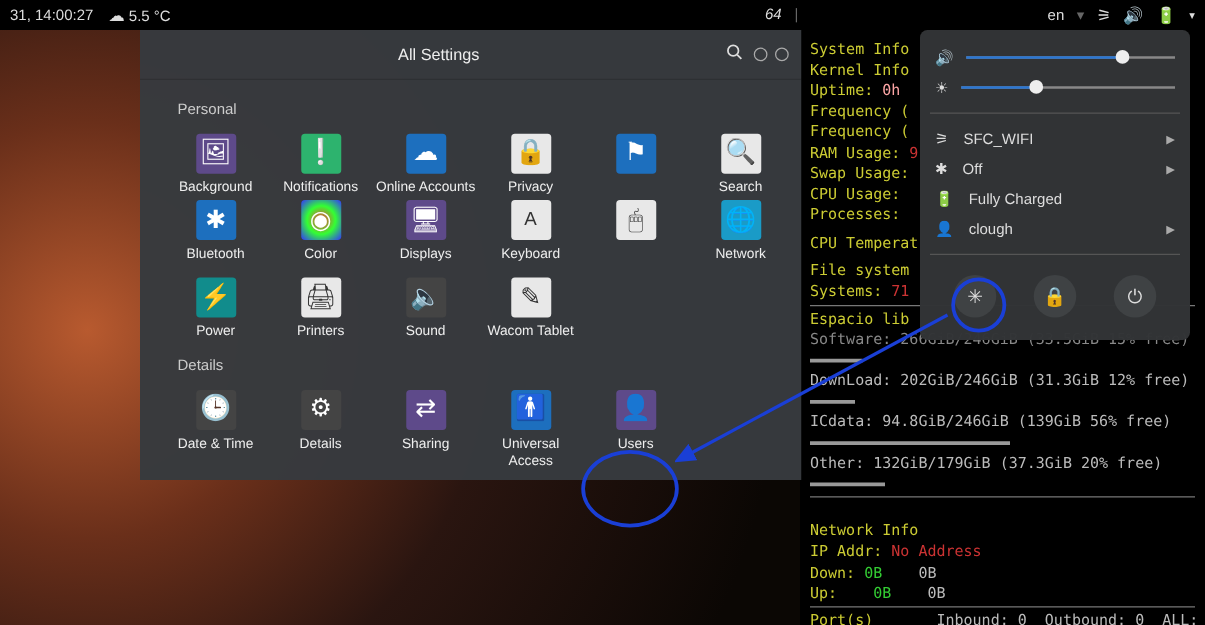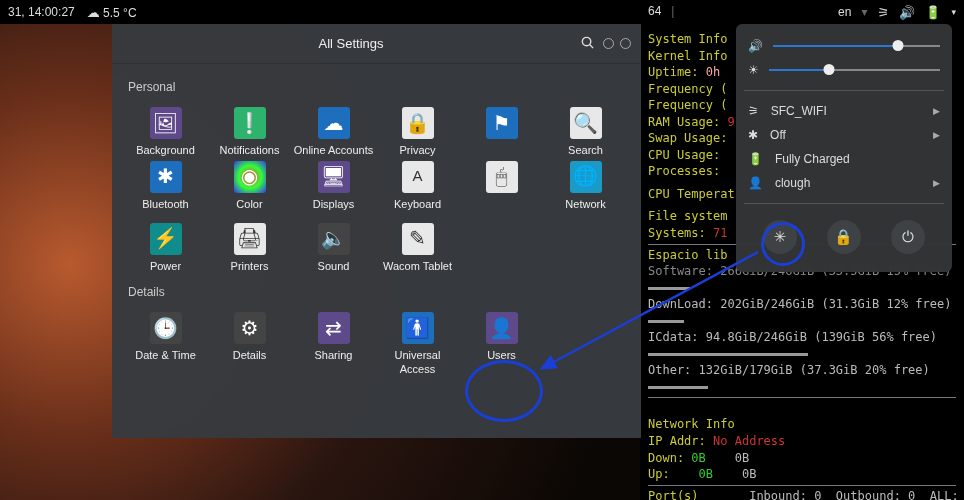--- a/index.html
+++ b/index.html
@@ -30,42 +30,42 @@
   position: absolute;
   top: 24px; left: 0; right: 0; bottom: 0;
   background: radial-gradient(circle at 70px 240px, #b85a2f 0%, #6a2f1a 18%, #2a1510 35%, #0b0704 60%);
   z-index: 1;
 }
 .settings {
   position: absolute;
   top: 24px;
   left: 112px;
   width: 529px;
-  height: 414px;
+  height: 360px;
   background: rgba(55,58,62,0.98);
   z-index: 3;
   display: flex;
   flex-direction: column;
 }
 .settings-header {
   height: 40px;
   display: flex;
   align-items: center;
   color: #eee;
   font-size: 13px;
   border-bottom: 1px solid rgba(0,0,0,0.15);
   padding: 0 10px;
 }
 .settings-header .title { flex: 1; text-align: center; }
 .settings-header .search { margin-right: 8px; }
 .win-controls { display: flex; gap: 6px; }
 .win-controls span {
   width: 11px; height: 11px; border: 1.2px solid #aaa; border-radius: 50%; display: inline-block;
 }
-.settings-body { padding: 4px 14px 10px 12px; overflow: hidden; }
+.settings-body { padding: 4px 14px 10px 26px; overflow: hidden; }
 .section-label { font-size: 12px; color: #ccc; margin: 12px 0 10px 4px; }
 .grid {
   display: grid;
   grid-template-columns: repeat(6, 82px);
   column-gap: 2px;
   row-gap: 8px;
   justify-content: center;
 }
 .settings-item {
   text-align: center;
@@ -146,21 +146,21 @@
 <body>
 
 <div class="topbar">
   <div class="left">
     <span>31, 14:00:27</span>
     <span>
       <span class="glyph">☁</span>
       <span>5.5 °C</span>
     </span>
   </div>
-  <div class="right" style="position:absolute; left:648px; top:4px;">
+  <div class="right" style="position:absolute; left:612px; top:4px;font-style:italic;">
     <span>64</span>
     <span style="color:#666;">|</span>
   </div>
   <div class="right">
     <span>en</span>
     <span style="color:#666;">▾</span>
     <span class="glyph">⚞</span>
     <span class="glyph">🔊</span>
     <span class="glyph">🔋</span>
     <span style="font-size:9px;">▾</span>

